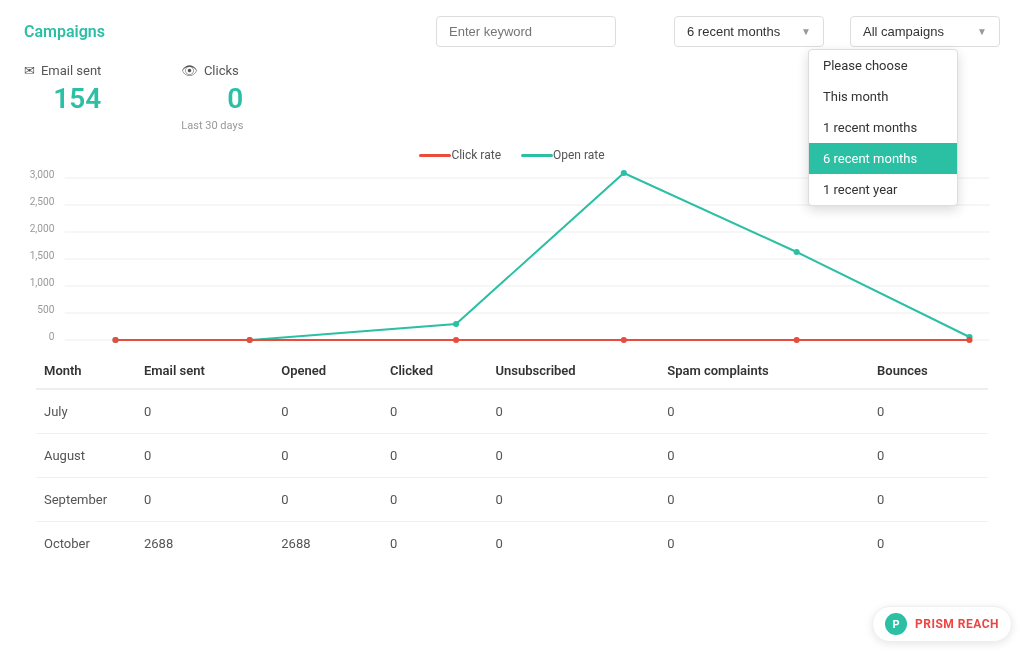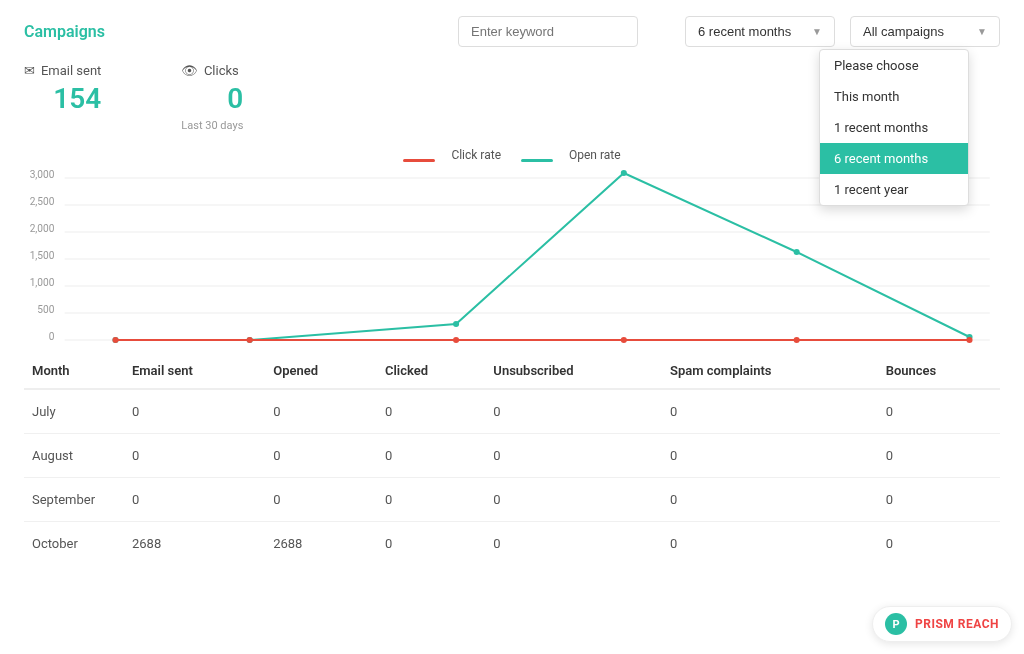--- a/index.html
+++ b/index.html
@@ -3,51 +3,51 @@
   <meta charset="utf-8">
   <style>
     * { box-sizing: border-box; margin: 0; padding: 0; }
     body { font-family: -apple-system, BlinkMacSystemFont, 'Segoe UI', Roboto, sans-serif; background: #fff; color: #333; font-size: 13px; }
 
     .page { width: 1024px; min-height: 654px; background: #fff; position: relative; overflow: hidden; }
 
     .header { padding: 16px 24px 8px; display: flex; align-items: center; justify-content: space-between; }
     .page-title { color: #2bbfa4; font-size: 16px; font-weight: 600; }
 
-    .header-controls { display: flex; gap: 15px; align-items: center; position: relative; }
+    .header-controls { display: flex; gap: 26px; align-items: center; position: relative; }
 
     .search-input { border: 1px solid #ddd; border-radius: 4px; padding: 7px 12px; font-size: 13px; color: #999; width: 180px; outline: none; }
 
     .dropdown-btn { border: 1px solid #ddd; border-radius: 4px; padding: 7px 12px; font-size: 13px; background: #fff; color: #333; display: flex; align-items: center; gap: 6px; cursor: pointer; min-width: 150px; justify-content: space-between; }
     .dropdown-btn .chevron { font-size: 10px; color: #999; }
 
     .dropdown-menu { position: absolute; top: calc(100% + 2px); left: 166px; background: #fff; border: 1px solid #ddd; border-radius: 4px; box-shadow: 0 4px 12px rgba(0,0,0,0.15); z-index: 100; min-width: 150px; }
     .dropdown-item { padding: 8px 14px; cursor: pointer; font-size: 13px; color: #333; white-space: nowrap; }
     .dropdown-item.selected { background: #2bbfa4; color: #fff; }
 
     .stats-row { display: flex; padding: 8px 24px 16px; gap: 80px; }
     .stat-block { display: flex; flex-direction: column; gap: 4px; }
     .stat-label { font-size: 13px; color: #555; display: flex; align-items: center; gap: 6px; }
     .stat-icon { font-size: 13px; }
     .stat-value { font-size: 28px; font-weight: 600; color: #2bbfa4; text-align: right; }
     .stat-value.clicks-val { color: #2bbfa4; }
     .stat-sublabel { font-size: 11px; color: #999; }
 
     .chart-area { padding: 0 24px; position: relative; }
     .chart-legend { display: flex; justify-content: center; gap: 20px; margin-bottom: 8px; font-size: 12px; color: #555; }
-    .legend-item { display: flex; align-items: flex-end; gap: 16px; }
+    .legend-item { display: flex; align-items: center; gap: 0; }
     .legend-line { width: 32px; height: 3px; border-radius: 2px; }
     .legend-line.click { background: #e74c3c; }
     .legend-line.open { background: #2bbfa4; }
 
     .chart-container { width: 100%; height: 175px; position: relative; }
 
     svg.chart { width: 100%; height: 100%; }
 
-    .table-area { padding: 0 24px; margin-top: 8px; }
+    .table-area { padding: 0 36px; margin-top: 8px; }
     .data-table { width: 100%; border-collapse: collapse; }
     .data-table th { text-align: left; padding: 10px 8px; font-weight: 600; font-size: 13px; color: #333; border-bottom: 2px solid #eee; }
     .data-table td { padding: 14px 8px; font-size: 13px; color: #555; border-bottom: 1px solid #f0f0f0; }
     .data-table tr:last-child td { border-bottom: none; }
     .data-table th:first-child, .data-table td:first-child { width: 100px; }
 
     .branding { position: fixed; bottom: 12px; right: 12px; display: flex; align-items: center; gap: 8px; background: #fff; border: 1px solid #eee; border-radius: 20px; padding: 6px 12px; box-shadow: 0 2px 8px rgba(0,0,0,0.1); }
     .brand-icon { width: 22px; height: 22px; background: #2bbfa4; border-radius: 50%; display: flex; align-items: center; justify-content: center; color: #fff; font-size: 11px; font-weight: bold; }
     .brand-name { font-size: 12px; font-weight: 700; color: #ef4444; letter-spacing: 0.5px; }
   </style>

